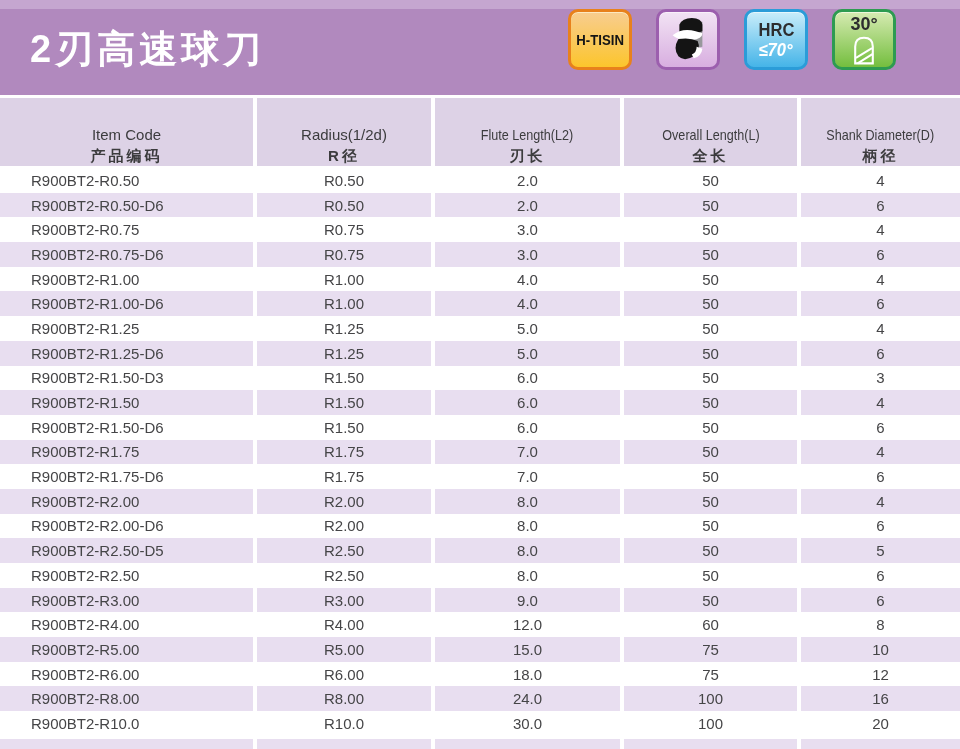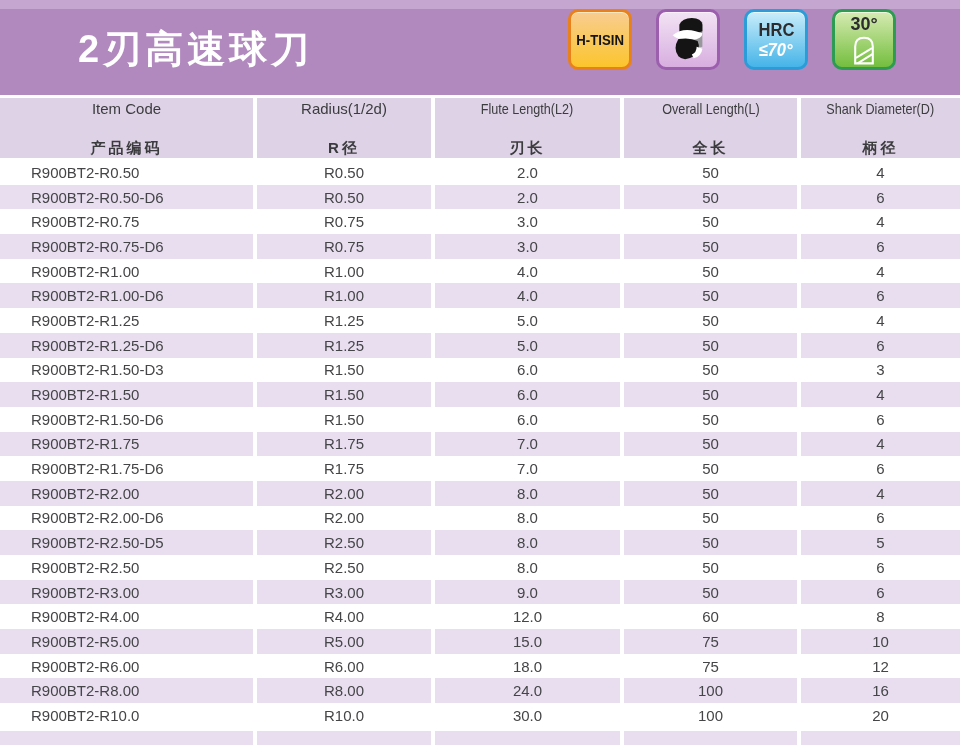--- a/index.html
+++ b/index.html
@@ -3,21 +3,21 @@
 <meta charset="utf-8">
 <style>
   * { margin:0; padding:0; box-sizing:border-box; }
   html,body { width:960px; height:749px; overflow:hidden; background:#fff;
               font-family:"Liberation Sans","DejaVu Sans",sans-serif; }
 
   
   .banner { position:relative; height:95px; background:#b189be; margin-bottom:3px; }
   .banner-strip { position:absolute; top:0; left:0; right:0; height:9px; background:#c5a6d0; }
   .title { position:absolute; left:30px; top:24px; color:#fff; font-size:38px;
-           font-weight:bold; letter-spacing:4px; white-space:nowrap;margin-left:48px; }
+           font-weight:bold; letter-spacing:4px; white-space:nowrap; }
   .badges { position:absolute; top:9px; left:568px; display:flex; gap:24px; }
   .badge { width:64px; height:61px; border-radius:10px; display:flex; flex-direction:column;
            align-items:center; justify-content:center; text-align:center; }
   .badge-htisin { border:3px solid #e8811c; background:linear-gradient(#f8cd90,#fcc52c);
                   box-shadow:inset 0 1px 0 #fde8c0; }
   .badge-htisin .lbl { color:#151515; font-weight:bold; font-size:15px;
                        transform:scaleX(.88); letter-spacing:0; white-space:nowrap; }
   .badge-tool { border:3px solid #9c5fae; background:linear-gradient(#f2e3f4,#d8aee0);
                 box-shadow:inset 0 1px 0 #f9f0fa; }
   .badge-hrc { border:3px solid #2b9cd8; background:linear-gradient(#c9edfa,#45b4e8);
@@ -26,22 +26,22 @@
                    transform:scaleX(.92); }
   .badge-hrc .l2 { color:#fff; font-size:18px; font-weight:bold; font-style:italic;
                    line-height:20px; transform:scaleX(.92); }
   .badge-30 { border:3px solid #2d9b51; background:linear-gradient(#d6ebb2,#74be3e);
               box-shadow:inset 0 1px 0 #eef7dc;align-items:center; }
   .badge-30 .l1 { color:#2d2d2f; font-size:18px; font-weight:bold; line-height:18px; }
 
   
   .grid { display:grid; grid-template-columns:253px 174px 185px 173px 159px; column-gap:4px; }
   .thead { margin-bottom:2px; }
-  .th { background:#ddd2e6; height:60px; display:flex; flex-direction:column;
-        align-items:center; justify-content:space-between; color:#3c3c3e; font-size:15px;
+  .th { background:#ddd2e6; height:68px; display:flex; flex-direction:column;
+        align-items:center; justify-content:flex-end; color:#3c3c3e; font-size:15px;
         line-height:21px; }
   .th .zh { font-weight:bold; letter-spacing:3px; }
   .th .en.cond { transform:scaleX(.84); white-space:nowrap; }
   .tr { height:24.7px; }
   .tr .td { display:flex; align-items:center; font-size:15px; color:#454547; }
   .tr.alt .td { background:#e8def0; }
   .td.c0 { padding-left:31px; justify-content:flex-start; }
   .td.c1,.td.c2,.td.c3,.td.c4 { justify-content:center; }
   .tr.partial { margin-top:3px; height:14px; }
   .tr.partial .td { background:#e8def0; height:14px; }

